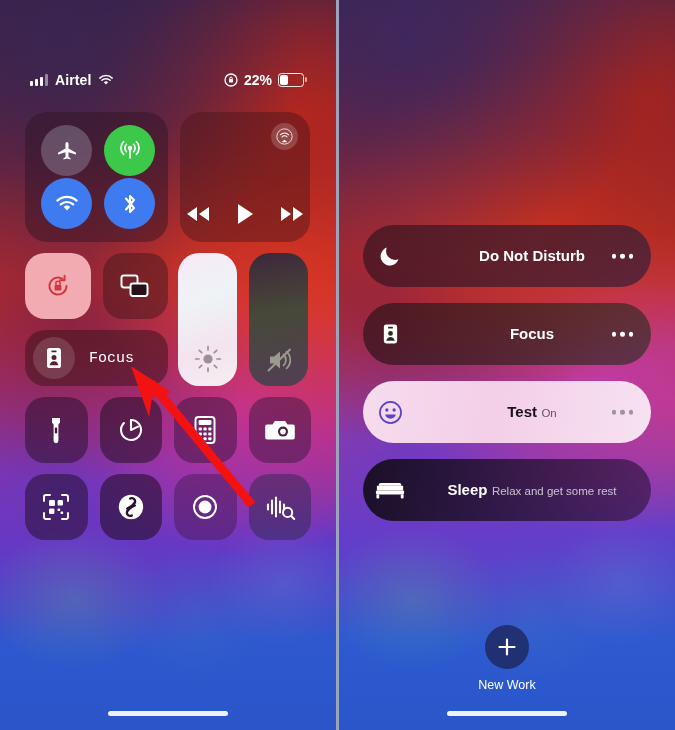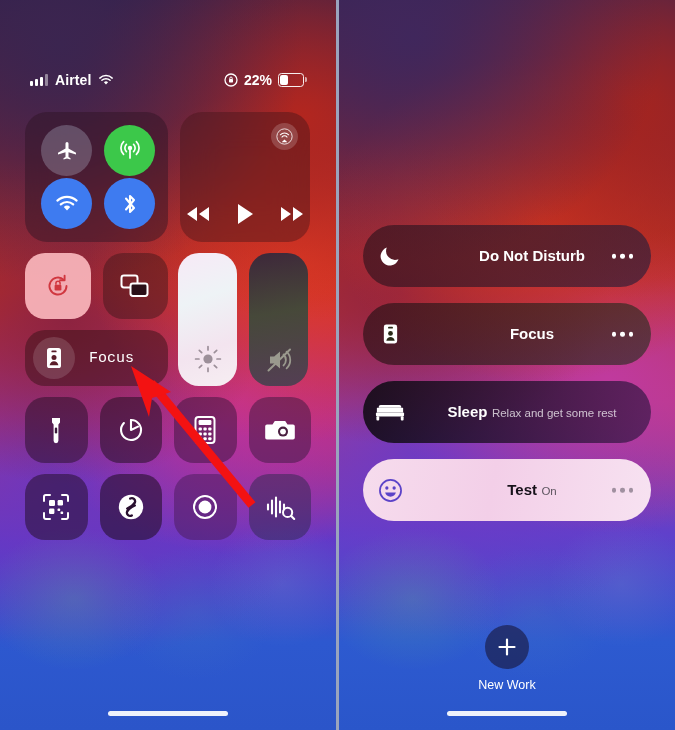--- a/index.html
+++ b/index.html
@@ -400,55 +400,55 @@
         <span class="ftext">
           <span class="ftitle">Focus</span>
         </span>
         <span class="dots">
             <i></i>
             <i></i>
             <i></i>
           </span>
       </div>
 
+      <div class="frow test">
+        <span class="ficon">
+          <svg width="25" height="25" viewBox="0 0 26 26">
+            <circle cx="13" cy="13" r="11" stroke="#5b42c8" stroke-width="1.8" fill="none"></circle>
+            <circle cx="9.2" cy="10.4" r="1.7" fill="#5b42c8"></circle>
+            <circle cx="16.8" cy="10.4" r="1.7" fill="#5b42c8"></circle>
+            <path d="M7.4 15.2h11.2a5.8 5.8 0 0 1-11.2 0z" fill="#5b42c8"></path>
+          </svg>
+        </span>
+        <span class="ftext">
+          <span class="ftitle">Test</span>
+          <span class="fsub">On</span>
+        </span>
+        <span class="dots">
+            <i></i>
+            <i></i>
+            <i></i>
+          </span>
+      </div>
+
       <div class="frow sleep">
         <span class="ficon">
           <svg width="30" height="22" viewBox="0 0 32 22">
             <path d="M2 6.5h28v5H2z" fill="#fff"></path>
             <rect x="1" y="11.5" width="30" height="4.2" rx="1.2" fill="#fff"></rect>
             <rect x="1.5" y="15.5" width="3" height="4.5" rx="1" fill="#fff"></rect>
             <rect x="27.5" y="15.5" width="3" height="4.5" rx="1" fill="#fff"></rect>
             <path d="M4 6.5v-1a2 2 0 0 1 2-2h20a2 2 0 0 1 2 2v1" fill="#fff"></path>
           </svg>
         </span>
         <span class="ftext">
           <span class="ftitle">Sleep</span>
           <span class="fsub">Relax and get some rest</span>
         </span>
       </div>
-
-      <div class="frow test">
-        <span class="ficon">
-          <svg width="25" height="25" viewBox="0 0 26 26">
-            <circle cx="13" cy="13" r="11" stroke="#5b42c8" stroke-width="1.8" fill="none"></circle>
-            <circle cx="9.2" cy="10.4" r="1.7" fill="#5b42c8"></circle>
-            <circle cx="16.8" cy="10.4" r="1.7" fill="#5b42c8"></circle>
-            <path d="M7.4 15.2h11.2a5.8 5.8 0 0 1-11.2 0z" fill="#5b42c8"></path>
-          </svg>
-        </span>
-        <span class="ftext">
-          <span class="ftitle">Test</span>
-          <span class="fsub">On</span>
-        </span>
-        <span class="dots">
-            <i></i>
-            <i></i>
-            <i></i>
-          </span>
-      </div>
     </div>
 
     <div class="newfocus">
       <span class="nf-circle">
         <svg width="22" height="22" viewBox="0 0 22 22">
           <path d="M11 3.5v15M3.5 11h15" stroke="#fff" stroke-width="2.2" stroke-linecap="round"></path>
         </svg>
       </span>
       <span class="nf-label">New Work</span>
     </div>

